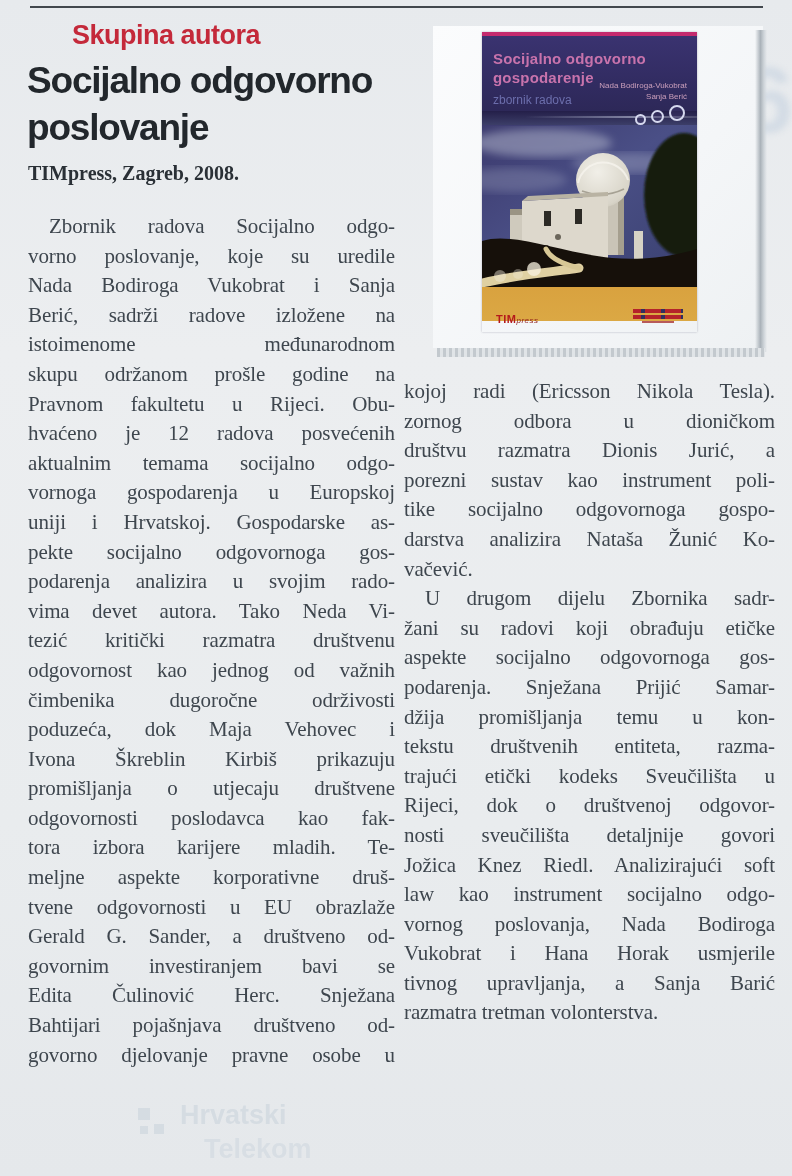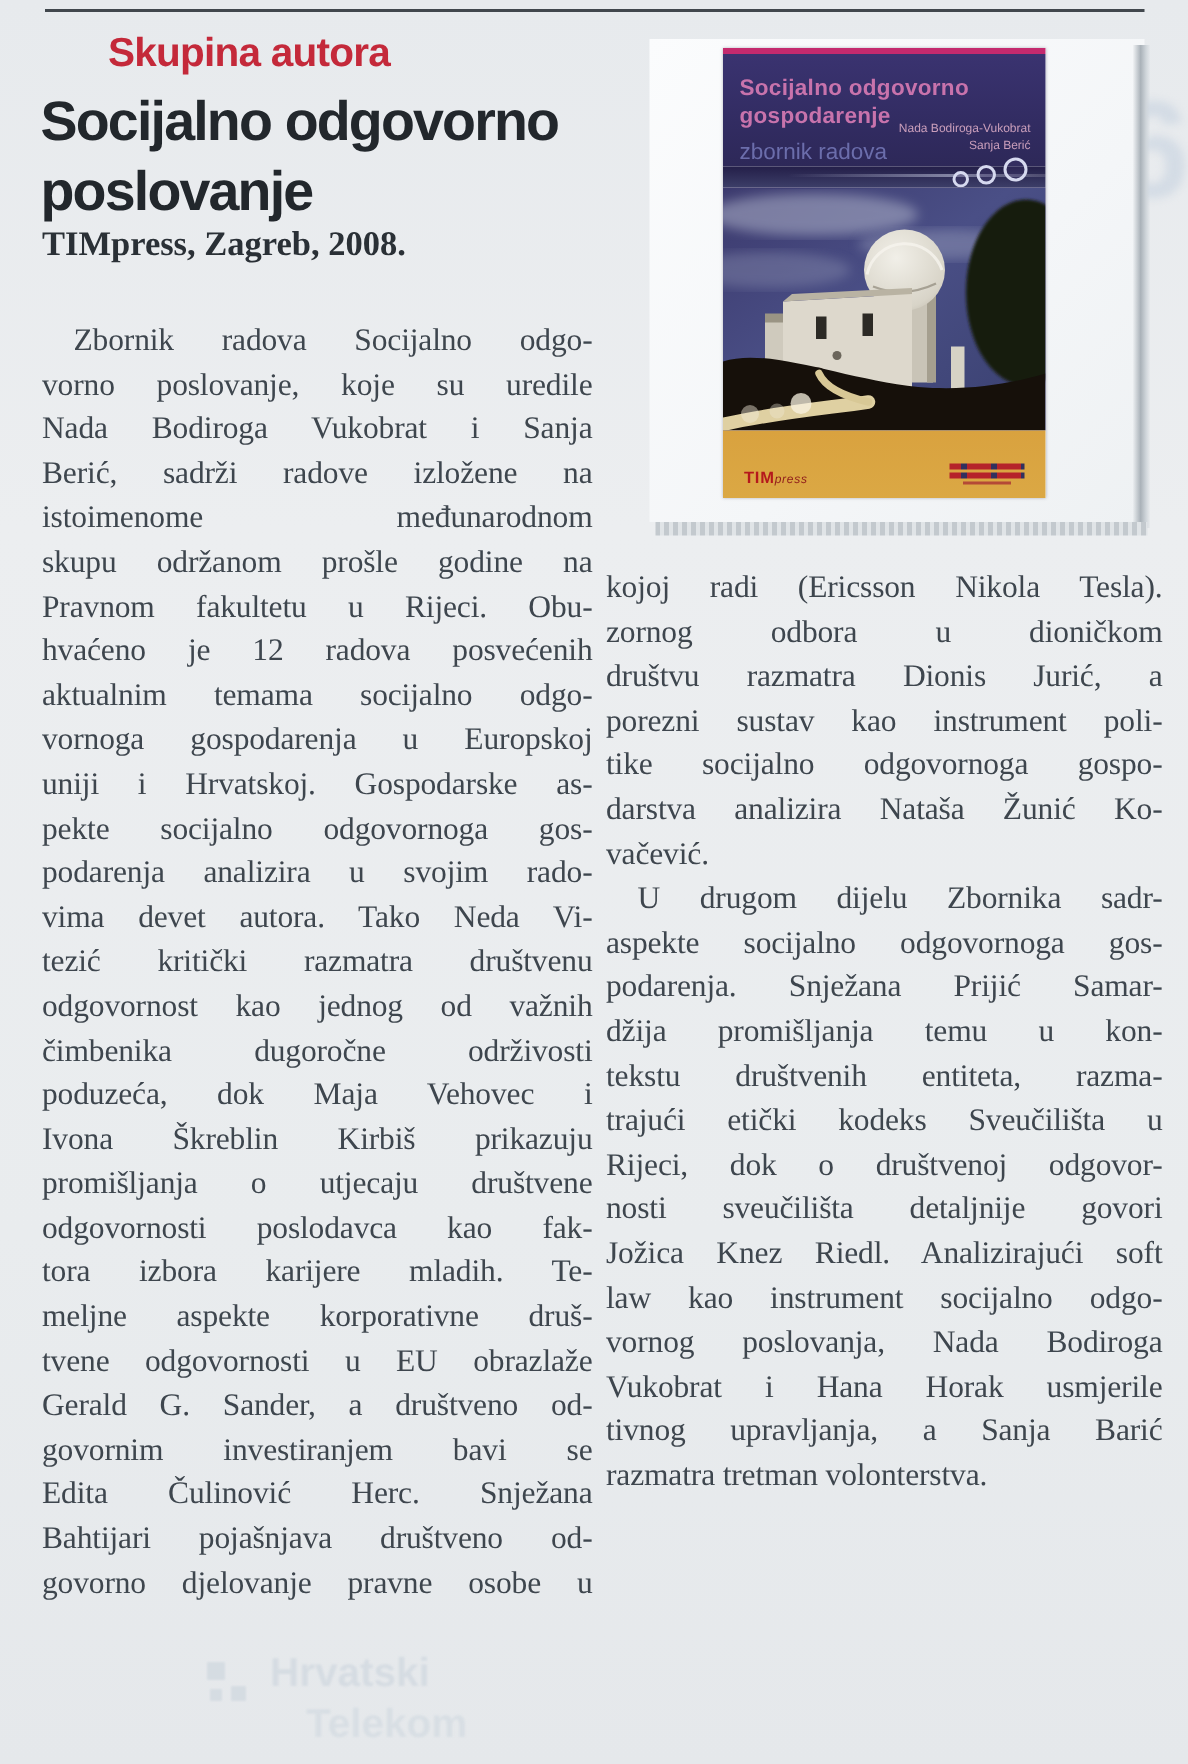--- a/index.html
+++ b/index.html
@@ -16,23 +16,23 @@
     position:absolute;left:28px;top:20px;
     font-family:"Liberation Sans", sans-serif;font-weight:bold;
     font-size:27px;letter-spacing:-0.5px;color:#c4293a;margin-left:44px;
   }
   .title{
     position:absolute;left:27px;top:57px;
     font-family:"Liberation Sans", sans-serif;font-weight:bold;
     font-size:37px;line-height:47px;letter-spacing:-1.2px;color:#22272c;
   }
   .imprint{
-    position:absolute;left:28px;top:150px;
+    position:absolute;left:28px;top:162px;
     font-family:"Liberation Serif", serif;font-weight:bold;
-    font-size:23px;color:#2a3036;
+    font-size:20px;color:#2a3036;
   }
   
   .col{position:absolute;font-size:21px;line-height:29.6px;color:#3e464e;letter-spacing:-0.1px;}
   .col-left{left:28px;top:212px;width:367px;}
   .col-right{left:404px;top:377px;width:371px;}
   .line{text-align:justify;text-align-last:justify;height:29.6px;}
   .line.indent{text-indent:21px;}
   .line.last{text-align-last:left;}
   
   .frame{
@@ -45,33 +45,33 @@
     background:repeating-linear-gradient(90deg,#c3c9ce 0 3px,#e0e4e7 3px 6px);}
   .cover{position:absolute;left:482px;top:32px;width:215px;height:300px;box-shadow:0 0 2px rgba(60,60,90,.35);}
   .cover-topline{height:4px;background:#c42a6e;}
   .cover-band{position:relative;height:75px;background:linear-gradient(180deg,#3a3370 0%,#322c62 60%,#2d2858 100%);}
   .cover-title{
     position:absolute;left:11px;top:13px;
     font-family:"Liberation Sans", sans-serif;font-weight:bold;
     font-size:15px;line-height:19px;color:#c873ac;letter-spacing:0.2px;
   }
   .cover-subtitle{position:absolute;left:11px;top:57px;font-family:"Liberation Sans", sans-serif;
-    font-size:15px;color:#7b7fc0;opacity:.8;}
+    font-size:12px;color:#7b7fc0;opacity:.8;}
   .cover-authors{position:absolute;right:10px;top:44px;text-align:right;
     font-family:"Liberation Sans", sans-serif;font-size:8px;line-height:11px;color:#d9aac4;opacity:.9;}
   .cover-strip{position:relative;height:14px;background:linear-gradient(180deg,#241f49,#3c3e68);}
   .cover-strip .streak{position:absolute;left:0;top:5px;width:100%;height:2px;
     background:linear-gradient(90deg,rgba(255,255,255,0) 20%,rgba(215,220,240,.5) 70%,rgba(255,255,255,.15) 100%);}
   .circles{position:absolute;right:12px;top:-6px;display:flex;align-items:flex-end;}
   .circles span{display:inline-block;border:2px solid #d6d9ef;border-radius:50%;margin-left:5px;background:rgba(70,60,120,.25);}
   .c-small{width:7px;height:7px;}
   .c-mid{width:9px;height:9px;margin-bottom:2px;}
   .c-big{width:12px;height:12px;margin-bottom:4px;}
   .cover-photo{position:relative;height:162px;overflow:hidden;background:#46406f;}
-  .cover-orange{position:relative;height:45px;background:linear-gradient(180deg,#d9a23f,#dba844);}
+  .cover-orange{position:relative;height:34px;background:linear-gradient(180deg,#d9a23f,#dba844);}
   .tim-logo{position:absolute;left:14px;top:26px;font-family:"Liberation Sans", sans-serif;
     font-weight:bold;font-size:11px;color:#b5191c;letter-spacing:0.5px;}
   .tim-logo .sub{font-size:8px;font-style:italic;color:#8e1b1b;font-weight:normal;}
   .cover-mark{position:absolute;right:14px;top:22px;width:50px;}
   .cover-mark .bar{height:4px;margin-bottom:2px;
     background:repeating-linear-gradient(90deg,#b5232a 0 8px,#31305e 8px 12px,#b5232a 12px 20px);}
   .cover-mark .tick{height:2px;width:32px;margin:1px auto 0;background:#a33;opacity:.8;}
   
   .bleed{position:absolute;font-family:"Liberation Sans", sans-serif;font-weight:bold;
     color:rgba(175,190,210,0.5);filter:blur(2px);}
@@ -234,20 +234,21 @@
     </div>
   <div class="col col-right">
       <div class="line">kojoj radi (Ericsson Nikola Tesla).</div>
       <div class="line">zornog odbora u dioničkom</div>
       <div class="line">društvu razmatra Dionis Jurić, a</div>
       <div class="line">porezni sustav kao instrument poli-</div>
       <div class="line">tike socijalno odgovornoga gospo-</div>
       <div class="line">darstva analizira Nataša Žunić Ko-</div>
       <div class="line last">vačević.</div>
       <div class="line indent">U drugom dijelu Zbornika sadr-</div>
+      <div class="line">žani su radovi koji obrađuju etičke</div>
       <div class="line">aspekte socijalno odgovornoga gos-</div>
       <div class="line">podarenja. Snježana Prijić Samar-</div>
       <div class="line">džija promišljanja temu u kon-</div>
       <div class="line">tekstu društvenih entiteta, razma-</div>
       <div class="line">trajući etički kodeks Sveučilišta u</div>
       <div class="line">Rijeci, dok o društvenoj odgovor-</div>
       <div class="line">nosti sveučilišta detaljnije govori</div>
       <div class="line">Jožica Knez Riedl. Analizirajući soft</div>
       <div class="line">law kao instrument socijalno odgo-</div>
       <div class="line">vornog poslovanja, Nada Bodiroga</div>

